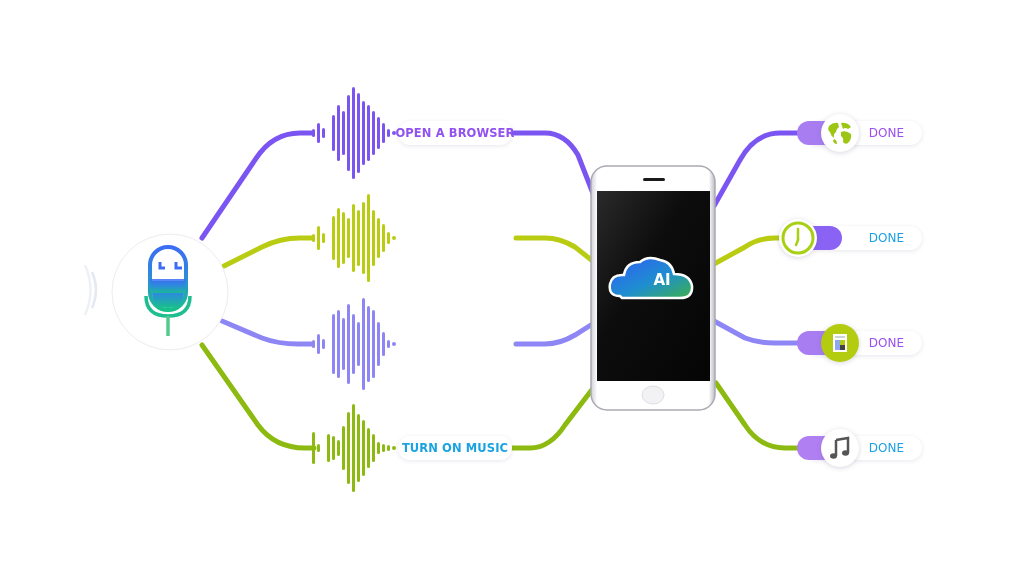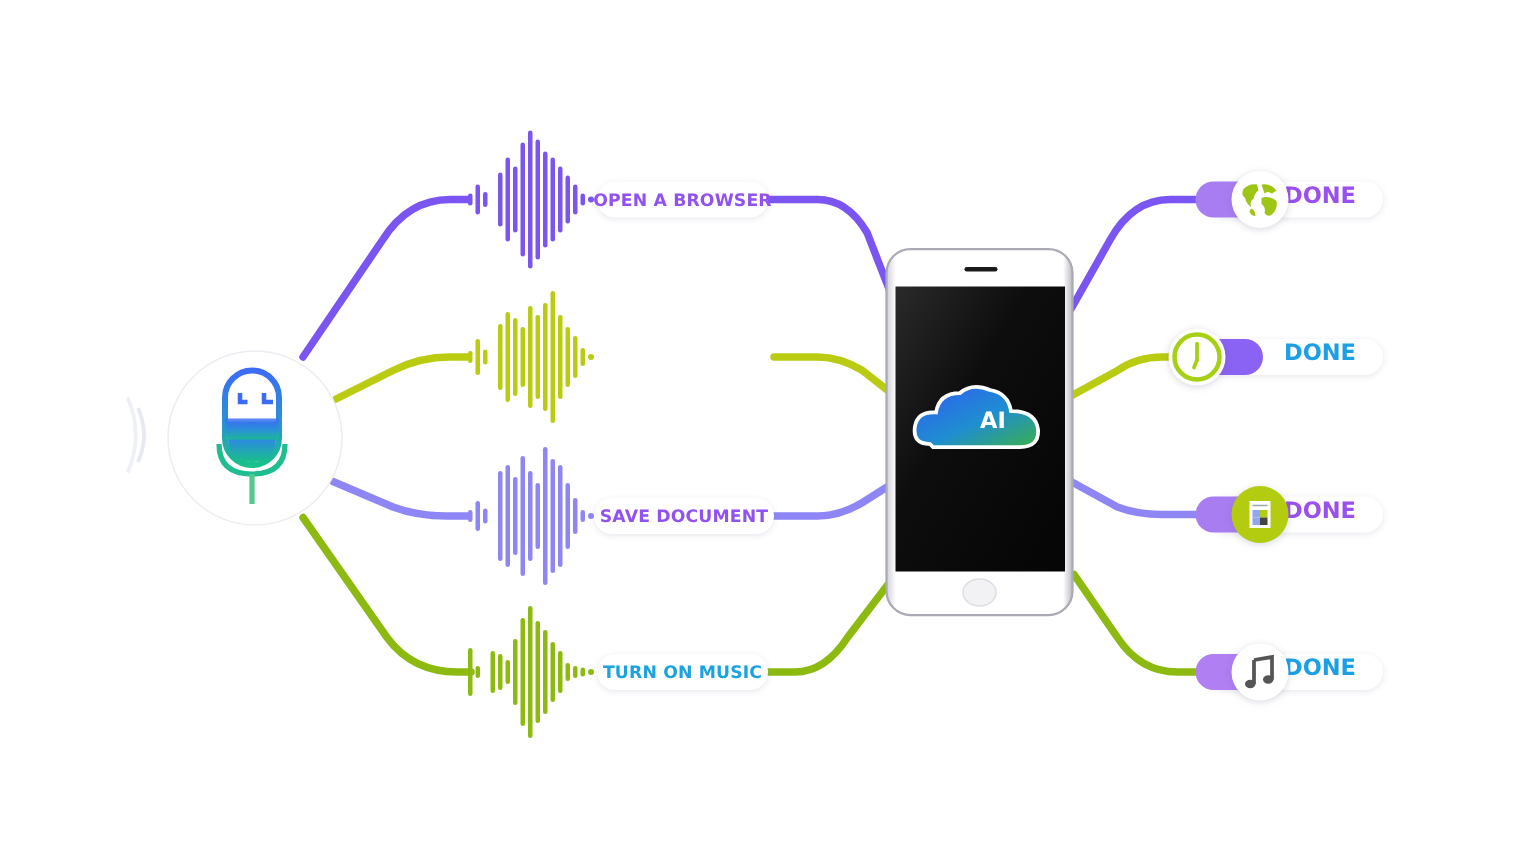--- a/index.html
+++ b/index.html
@@ -8,22 +8,22 @@
   .label-pill {
     position:absolute; height:24px; border-radius:12px; background:#fff;
     box-shadow:0 1px 4px rgba(120,120,160,0.18);
     display:flex; align-items:center; justify-content:center;
     font-family:"DejaVu Sans", sans-serif; font-weight:bold; font-size:11.5px; letter-spacing:0.1px;
     white-space:nowrap;
   }
   .done-pill {
     position:absolute; height:24px; border-radius:12px; background:#fff;
     box-shadow:0 1px 4px rgba(120,120,160,0.18);
-    display:flex; justify-content:flex-end; padding-right:18px; box-sizing:border-box;
-    font-family:"DejaVu Sans", sans-serif; font-weight:bold; font-size:15px;
+    display:flex; align-items:center; justify-content:flex-end; padding-right:18px; box-sizing:border-box;
+    font-family:"DejaVu Sans", sans-serif; font-weight:normal; font-size:12px;
   }
   .toggle-fill { position:absolute; height:24px; border-radius:12px; }
   .icon-circle {
     position:absolute; width:38px; height:38px; border-radius:50%; background:#fff;
     box-shadow:0 1px 5px rgba(100,100,140,0.25); display:flex; align-items:center; justify-content:center;
   }
 </style>
 </head>
 <body>
 
@@ -159,23 +159,20 @@
         <path d="M620 296 Q608 296 610 284 Q612 274 624 275 Q626 262 640 262 Q648 255 660 260 Q672 262 674 274 Q690 274 692 286 Q693 298 680 298 L622 298 Z" fill="url(#cloudGrad)" stroke="#ffffff" stroke-width="2.5"></path>
       </g>
     </g>
 
     <g id="results"></g>
   </svg>
 
   <div class="label-pill" style="left:398px;top:121px;width:114px;">
     <span id="cmd0" style="color: rgb(145, 82, 240);">OPEN A BROWSER</span>
   </div>
-  <div class="label-pill" style="left:396px;top:332px;width:120px;">
-    <span id="cmd2" style="color: rgb(145, 82, 240);">SAVE DOCUMENT</span>
-  </div>
   <div class="label-pill" style="left:398px;top:436px;width:114px;">
     <span id="cmd3" style="color: rgb(26, 163, 224);">TURN ON MUSIC</span>
   </div>
 
   <div style="position:absolute;left:640px;top:271px;width:44px;text-align:center;color:#fff;font-family:'DejaVu Sans',sans-serif;font-weight:bold;font-size:15px;">AI</div>
 
   <div id="done0" class="done-pill" style="left: 806px; top: 121px; width: 116px; color: rgb(154, 79, 240);">
     <span>DONE</span>
   </div>
   <div id="done1" class="done-pill" style="left: 806px; top: 226px; width: 116px; color: rgb(27, 159, 229);">

